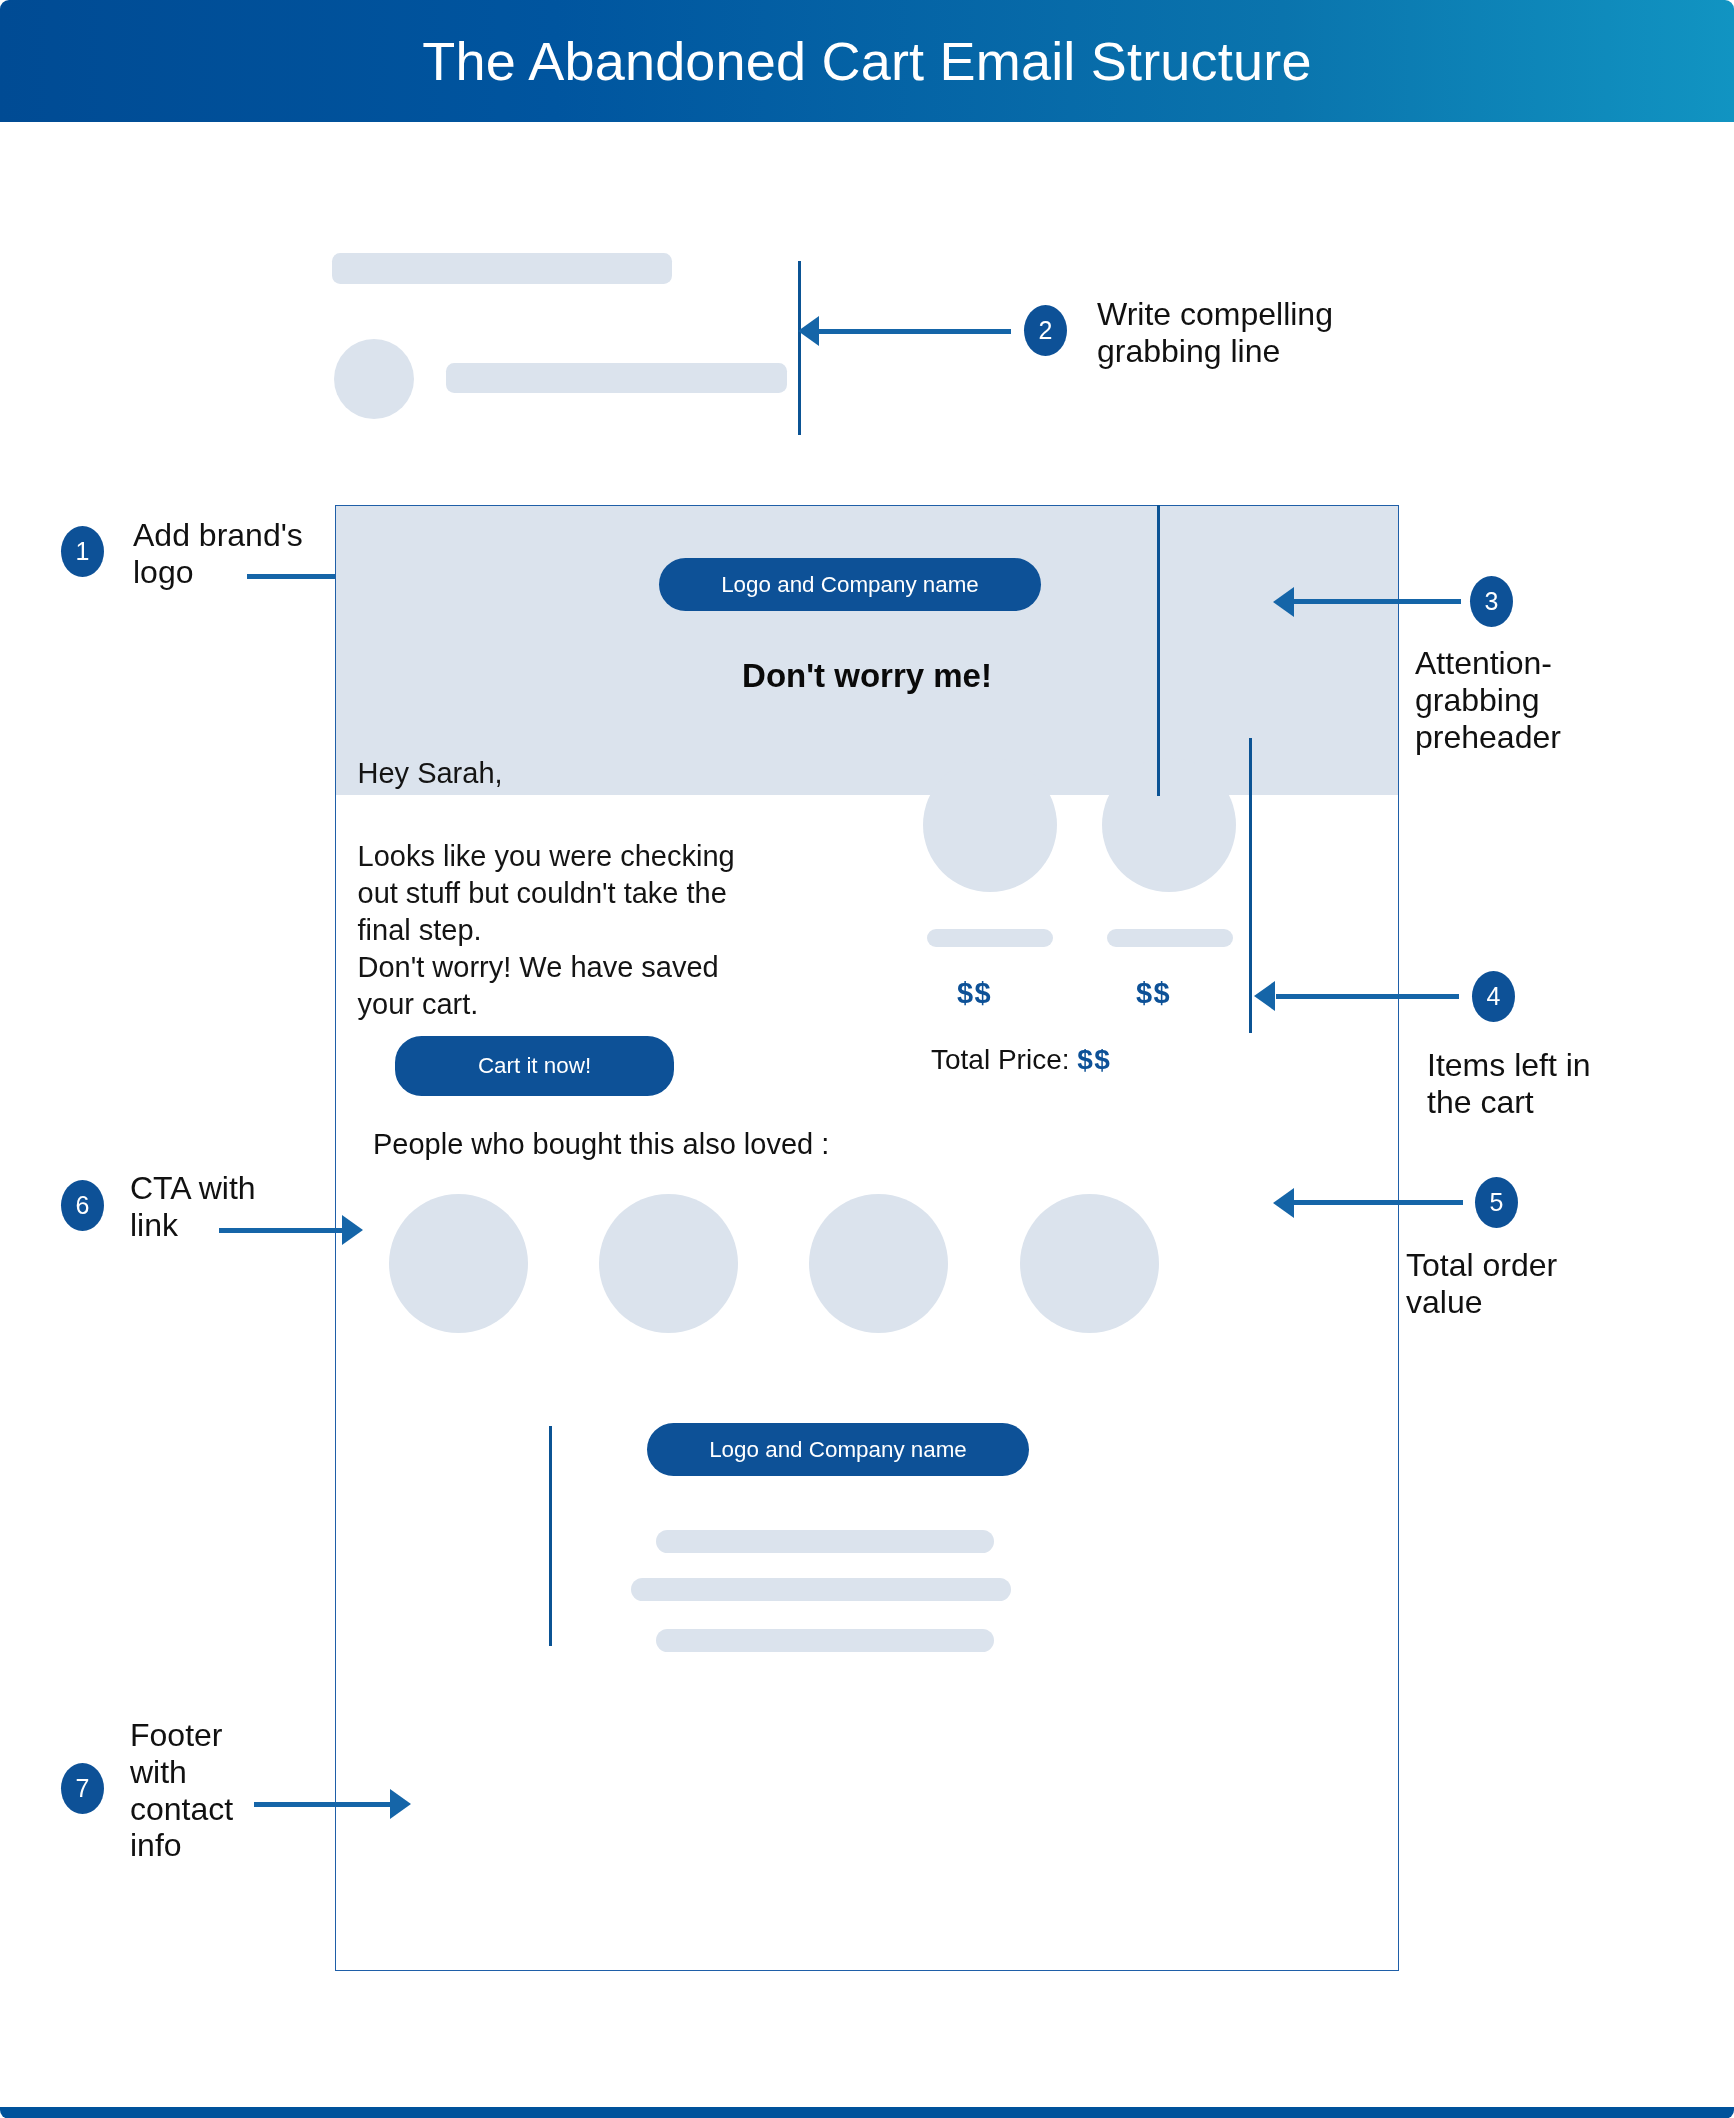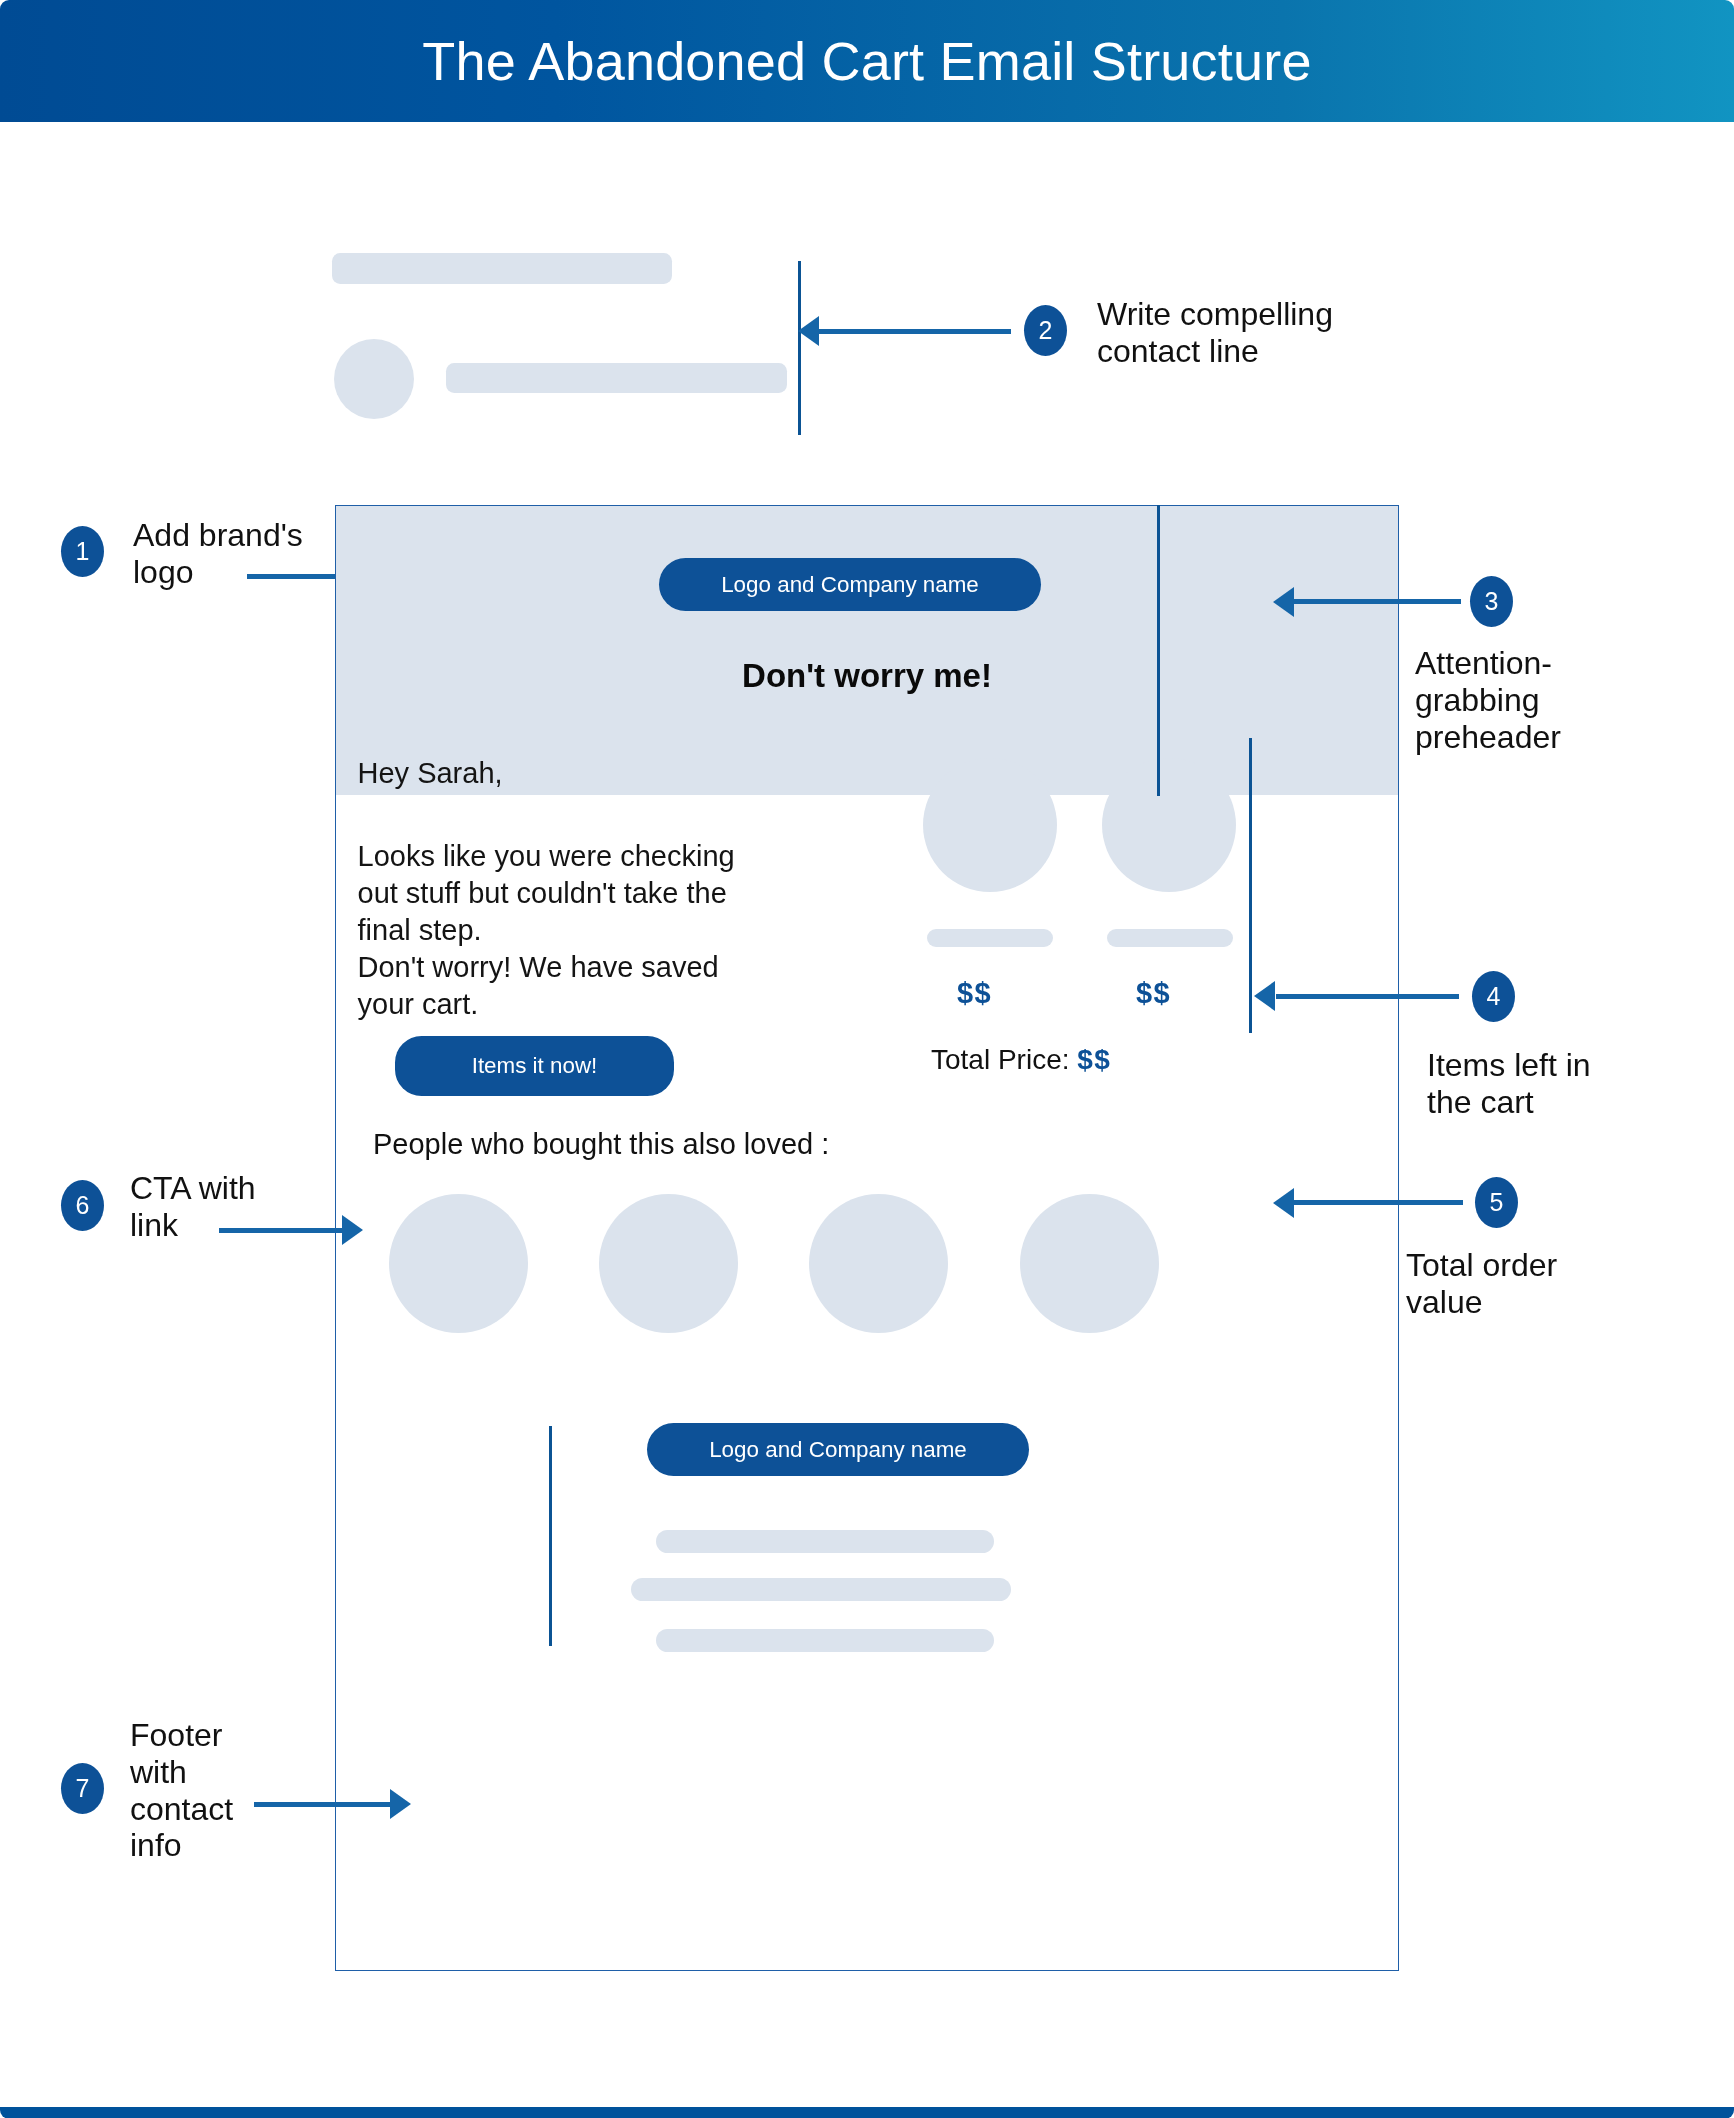--- a/index.html
+++ b/index.html
@@ -185,21 +185,21 @@
 
   <div class="skeleton" style="left:446px; top:363px; width:341px; height:30px;"></div>
 
   <div class="vline" style="left:798px; top:261px; width:3.2px; height:174px;"></div>
   <div class="arrow-shaft" style="left:814px; top:329px; width:197px;"></div>
   <div class="arrow-head left" style="left:798px; top:316px;"></div>
   <div class="step-badge" style="left:1024px; top:305px;">
     <span>2</span>
   </div>
   <div class="callout-text" style="left:1097px; top:296px; width:412px;">Write compelling
-contact line</div>
+grabbing line</div>
 
   <div class="step-badge" style="left:61px; top:526px;">
     <span>1</span>
   </div>
   <div class="callout-text" style="left:133px; top:517px; width:284px;">Add brand's
 logo</div>
   <div class="arrow-shaft" style="left:247px; top:574px; width:393px;"></div>
   <div class="arrow-head right" style="left:639px; top:562px;"></div>
 
   <div class="email-frame">
@@ -211,21 +211,21 @@
     <div class="preheader-title" style="left:0; top:151px;">Don't worry me!</div>
 
     <div class="body-copy" style="left:21.5px; top:249px; width:412px;">Hey Sarah,</div>
 
     <div class="body-copy" style="left:21.5px; top:332px; width:448px;">Looks like you were checking
 out stuff but couldn't take the
 final step.
 Don't worry! We have saved
 your cart.</div>
 
-    <button class="pill-button" style="left:59px; top:530px; width:279px; height:60px;">Items it now!</button>
+    <button class="pill-button" style="left:59px; top:530px; width:279px; height:60px;">Cart it now!</button>
 
     <div class="skeleton-circle" style="left:587px; top:252px; width:134px; height:134px;"></div>
     <div class="skeleton" style="left:591px; top:423px; width:126px; height:18.3px; border-radius:9.1px;"></div>
     <div class="price-tag" style="left:621px; top:471px;">$$</div>
 
     <div class="skeleton-circle" style="left:766px; top:252px; width:134px; height:134px;"></div>
     <div class="skeleton" style="left:771px; top:423px; width:126px; height:18.3px; border-radius:9.1px;"></div>
     <div class="price-tag" style="left:800px; top:471px;">$$</div>
 
     <div class="total-price" style="left:595px; top:538px;">

